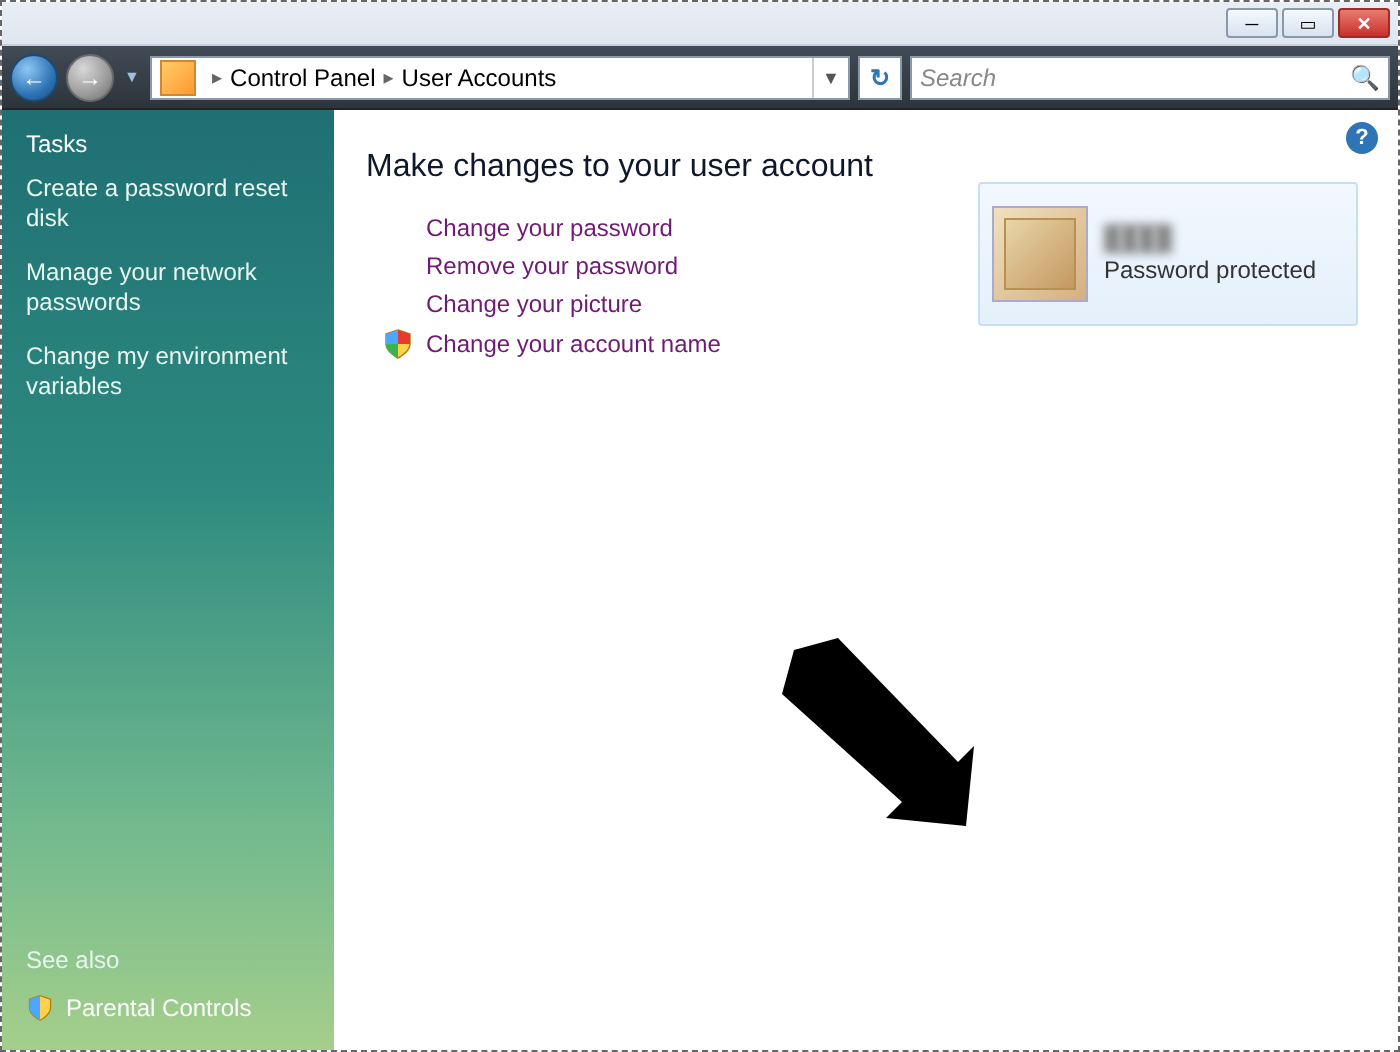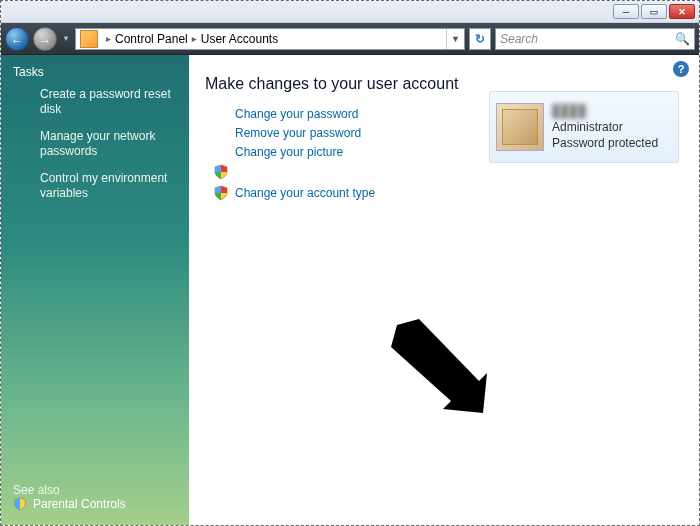--- a/index.html
+++ b/index.html
@@ -52,50 +52,50 @@
     font-size: 12px;
   }
   .addr-icon { width:18px;height:18px;margin:0 4px;background:linear-gradient(135deg,#fc6,#f93);border:1px solid #c83;}
   .crumb { display:flex;align-items:center;gap:2px;}
   .crumb-sep { color:#666; margin: 0 4px; font-size:10px;}
   .addr-dd { margin-left:auto;width:18px;text-align:center;color:#555;border-left:1px solid #ccc;height:100%;display:flex;align-items:center;justify-content:center;font-size:9px;}
   .refresh-btn {
     width:22px;height:22px;background:#fff;border:1px solid #8a98ab;color:#2f74b5;display:flex;align-items:center;justify-content:center;font-weight:bold;
   }
   .searchbox {
-    width: 200px; height: 22px; background:#fff;border:1px solid #8a98ab;
+    width: 240px; height: 22px; background:#fff;border:1px solid #8a98ab;
     display:flex;align-items:center;padding:0 4px;color:#888;font-style:italic;
     justify-content: space-between;
   }
   .search-icon { color:#2f74b5;font-style:normal;}
   
   .body { flex:1; display:flex; overflow:hidden; position: relative;}
   .sidebar {
-    width: 188px;
+    width: 166px;
     background: linear-gradient(to bottom, #1f6f73 0%, #2d8a7f 40%, #6fb88e 75%, #a4cf8b 100%);
     color: #fff;
     padding: 10px 12px 8px 12px;
     display:flex;flex-direction:column;
     position:relative;
   }
   .sidebar::before{
     content:""; position:absolute; right:-1px; top:0; bottom:0; width:1px; background:#1a4d4d;
   }
   .sidebar .tasks-hdr { color:#fff; font-size:12px; margin-bottom:8px;}
-  .sidebar a { color:#e8f5f0; text-decoration:none; display:block; font-size:12px; line-height:1.25; margin-bottom:12px;margin-left:27px;}
-  .sidebar .seealso { margin-top:auto; color:#e8f5f0; font-size:12px; padding-top:20px;}
+  .sidebar a { color:#e8f5f0; text-decoration:none; display:block; font-size:12px; line-height:1.25; margin-bottom:12px;}
+  .sidebar .seealso { margin-top:auto; color:#e8f5f0; font-size:12px; margin-bottom:10px; padding-top:20px;}
   .sidebar .bottom-link { display:flex;gap:6px;margin-bottom:6px;}
   .shield-small { width:14px;height:14px;display:inline-block;}
   .content { flex:1; background:#fff; padding: 20px 20px 10px 16px; position:relative;}
   .help-icon { position:absolute; top:6px; right:10px; width:16px;height:16px;border-radius:50%;background:#2f74b5;color:#fff;display:flex;align-items:center;justify-content:center;font-size:11px;font-weight:bold;}
   .content h1 { color:#0f172a; font-size:16px; font-weight:normal; margin-bottom:14px;}
   .links-col { display:flex;flex-direction:column;gap:5px; margin-left:8px;}
   .link-row { display:flex;align-items:center;gap:6px;}
   .spacer{height:22px;}
-  .link { color:#0369a1; font-size:12px; cursor:pointer;}
+  .link { color:#701a75; font-size:12px; cursor:pointer;}
   .shield { width:16px;height:16px;}
   .shield svg{width:100%;height:100%;}
   .user-card {
     position:absolute; right:20px; top:36px;
     width:190px; height:72px;
     border:1px solid #c7dff5;
     background: linear-gradient(to bottom, #f2f8fe, #e4f0fb);
     border-radius:2px;
     display:flex; align-items:center; gap:8px; padding:6px;
   }
@@ -154,21 +154,21 @@
       <span class="search-icon">🔍</span>
     </div>
   </div>
 
   <div class="body">
 
     <div class="sidebar">
       <div class="tasks-hdr">Tasks</div>
       <a>Create a password reset disk</a>
       <a>Manage your network passwords</a>
-      <a>Control my environment variables</a>
+      <a>Change my environment variables</a>
 
       <div class="seealso">See also</div>
       <div class="bottom-link">
         <span class="shield-small">
           <svg viewBox="0 0 16 16">
               <path d="M8 1 L14 3 V8 C14 12 8 15 8 15 C8 15 2 12 2 8 V3 Z" fill="#ffd24d" stroke="#b07b00" stroke-width="0.7"></path>
               <path d="M8 1 L8 15 C8 15 2 12 2 8 V3 Z" fill="#4da6ff"></path>
             </svg>
         </span>
         <span>Parental Controls</span>
@@ -195,42 +195,33 @@
           <span style="width:16px"></span>
           <span class="link">Change your picture</span>
         </div>
         <div class="link-row">
           <span class="shield"><svg viewBox="0 0 16 16">
                 <path d="M8 1 L14 3 V8 C14 12 8 15 8 15 C8 15 2 12 2 8 V3 Z" fill="#ffd24d" stroke="#b07b00" stroke-width="0.7"></path>
                 <path d="M8 1 L8 15 C8 15 2 12 2 8 V3 Z" fill="#4da6ff"></path>
                 <path d="M8 1 L14 3 V8 L8 8 Z" fill="#e63b2e"></path>
                 <path d="M2 8 L8 8 L8 15 C8 15 2 12 2 8 Z" fill="#3cb44b"></path>
               </svg></span>
-        </div>
-        <div class="link-row">
-          <span class="shield"><svg viewBox="0 0 16 16">
-                <path d="M8 1 L14 3 V8 C14 12 8 15 8 15 C8 15 2 12 2 8 V3 Z" fill="#ffd24d" stroke="#b07b00" stroke-width="0.7"></path>
-                <path d="M8 1 L8 15 C8 15 2 12 2 8 V3 Z" fill="#4da6ff"></path>
-                <path d="M8 1 L14 3 V8 L8 8 Z" fill="#e63b2e"></path>
-                <path d="M2 8 L8 8 L8 15 C8 15 2 12 2 8 Z" fill="#3cb44b"></path>
-              </svg></span>
-          <span class="link">Change your account type</span>
+          <span class="link">Change your account name</span>
         </div>
 
         <div class="spacer"></div>
 
       </div>
 
       <div class="user-card">
         <div class="user-pic">
             <div class="user-pic-inner"></div>
           </div>
         <div class="user-info">
           <div class="blurred">████</div>
-          <div>Administrator</div>
           <div>Password protected</div>
         </div>
       </div>
 
     </div>
 
     <svg class="arrow-annot" viewBox="0 0 100 100">
       <polygon points="8,8 30,2 90,64 98,56 94,96 54,92 62,84 2,30" fill="#000"></polygon>
     </svg>
 

